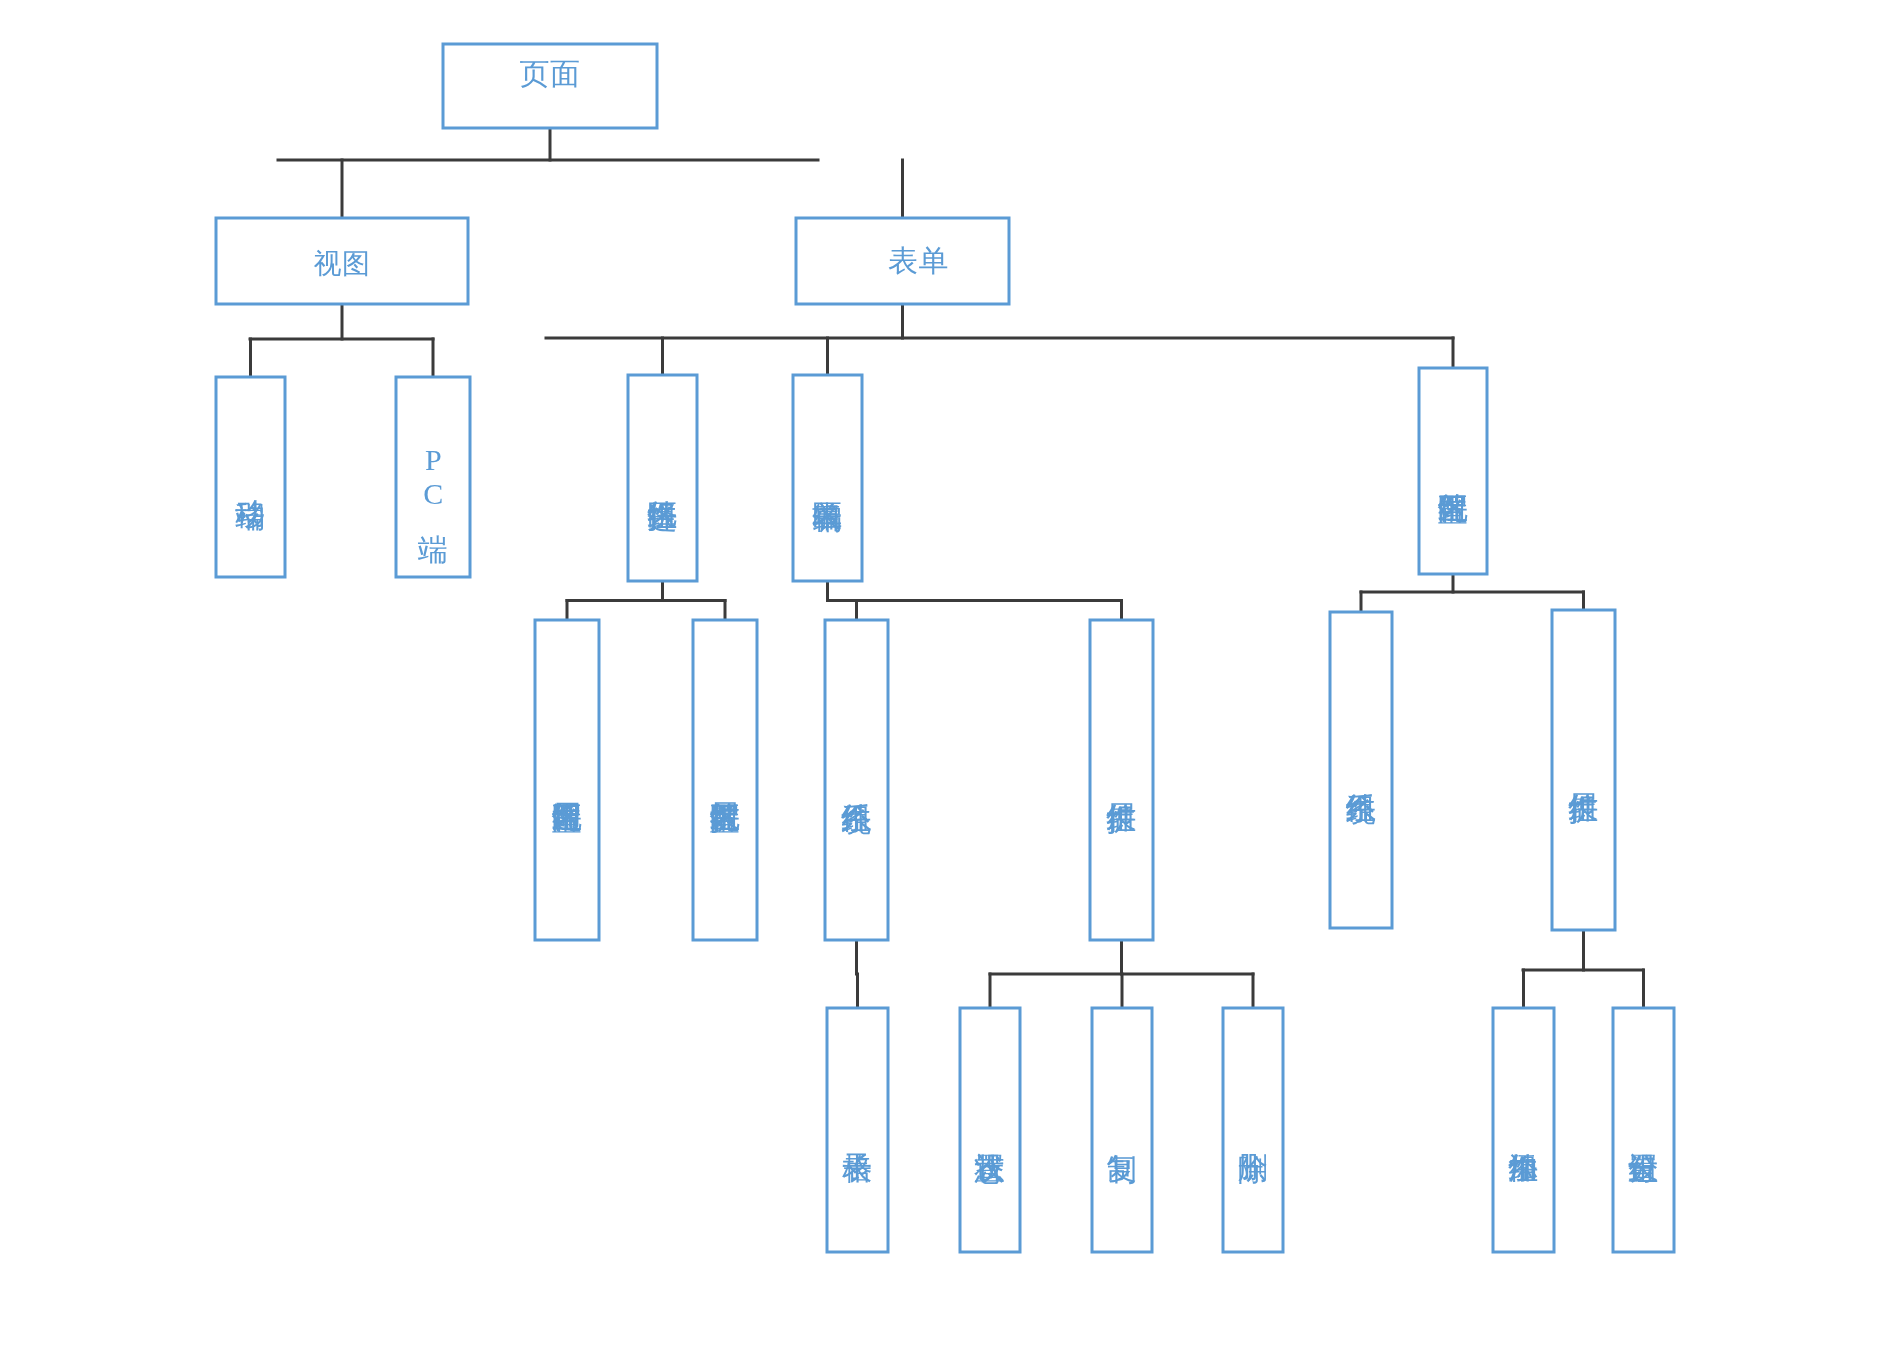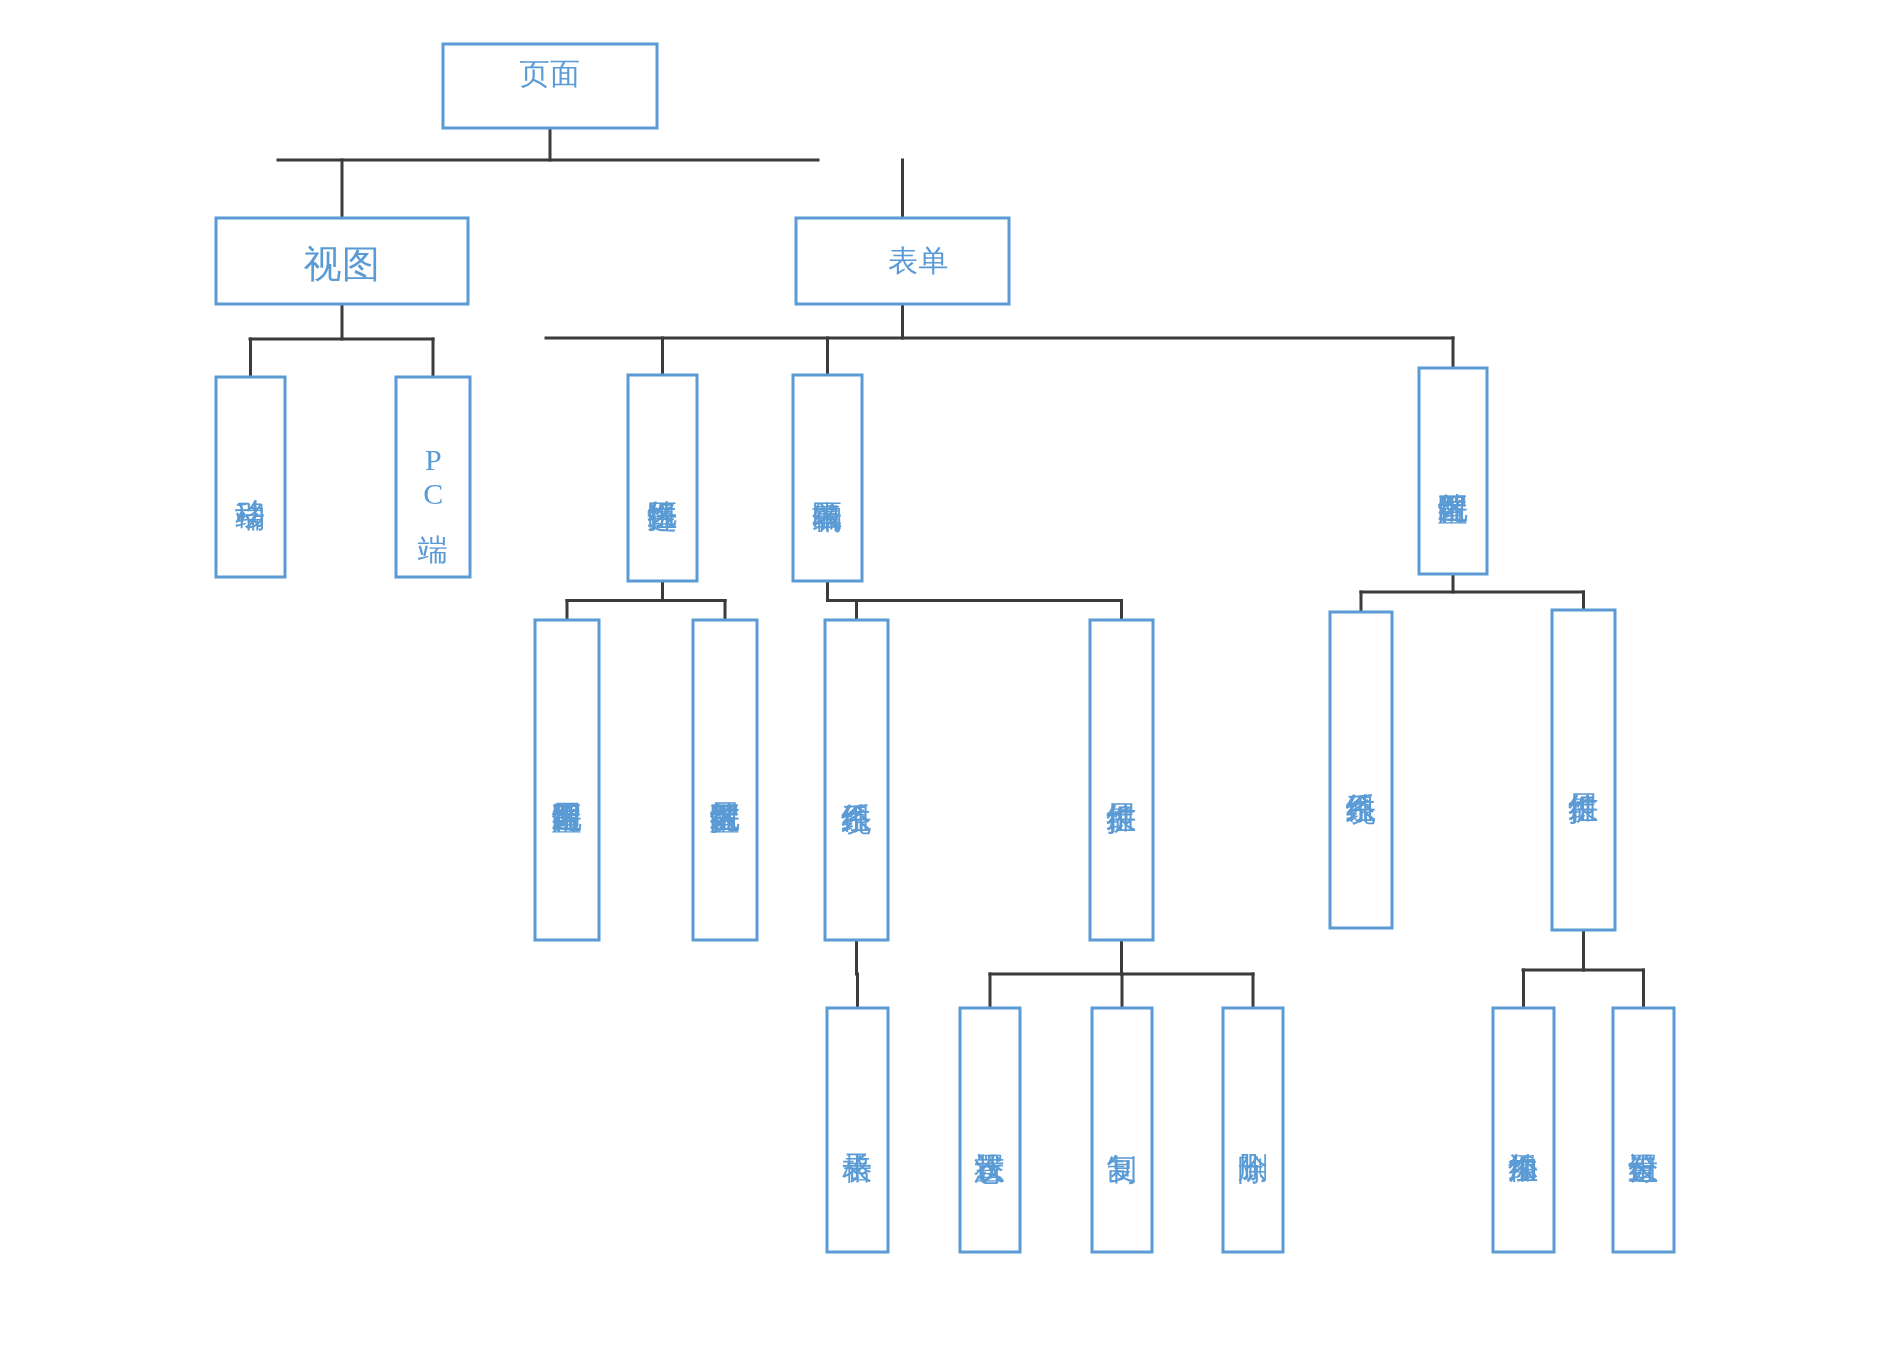--- a/index.html
+++ b/index.html
@@ -117,21 +117,21 @@
         <rect x="960" y="1008" width="60" height="244" class="node-rect" fill="#FFFFFF" stroke="#5B9BD5"></rect>
         <rect x="1092" y="1008" width="60" height="244" class="node-rect" fill="#FFFFFF" stroke="#5B9BD5"></rect>
         <rect x="1223" y="1008" width="60" height="244" class="node-rect" fill="#FFFFFF" stroke="#5B9BD5"></rect>
         <rect x="1493" y="1008" width="61" height="244" class="node-rect" fill="#FFFFFF" stroke="#5B9BD5"></rect>
         <rect x="1613" y="1008" width="61" height="244" class="node-rect" fill="#FFFFFF" stroke="#5B9BD5"></rect>
       </g>
   </svg>
   <div id="labels">
       <div class="node-label" style="left: 443px; top: 44px; width: 214px; height: 59px; color: rgb(91, 155, 213); font-size: 30px;">页面</div>
       <div class="node-hit" style="left: 443px; top: 44px; width: 214px; height: 84px; position: absolute;"></div>
-      <div class="node-label" style="left: 216px; top: 218px; width: 252px; height: 92px; color: rgb(91, 155, 213); font-size: 38px;">视图</div>
+      <div class="node-label" style="left: 216px; top: 218px; width: 252px; height: 92px; color: rgb(91, 155, 213); font-size: 28px;">视图</div>
       <div class="node-hit" style="left: 216px; top: 218px; width: 252px; height: 86px; position: absolute;"></div>
       <div class="node-label" style="left: 796px; top: 218px; width: 213px; height: 86px; color: rgb(91, 155, 213); font-size: 30px; padding-left: 16px;">表单</div>
       <div class="node-hit" style="left: 796px; top: 218px; width: 213px; height: 86px; position: absolute;"></div>
       <div class="node-label vertical" style="left: 216px; top: 377px; width: 69px; height: 200px; color: rgb(91, 155, 213);">移动端</div>
       <div class="node-hit" style="left: 216px; top: 377px; width: 69px; height: 200px; position: absolute;"></div>
       <div class="node-label vertical" style="left: 396px; top: 377px; width: 74px; height: 200px; color: rgb(91, 155, 213);">PC端</div>
       <div class="node-hit" style="left: 396px; top: 377px; width: 74px; height: 200px; position: absolute;"></div>
       <div class="node-label vertical" style="left: 628px; top: 375px; width: 69px; height: 206px; color: rgb(91, 155, 213);">组件选择区</div>
       <div class="node-hit" style="left: 628px; top: 375px; width: 69px; height: 206px; position: absolute;"></div>
       <div class="node-label vertical" style="left: 793px; top: 375px; width: 69px; height: 206px; color: rgb(91, 155, 213);">表单编辑区</div>

